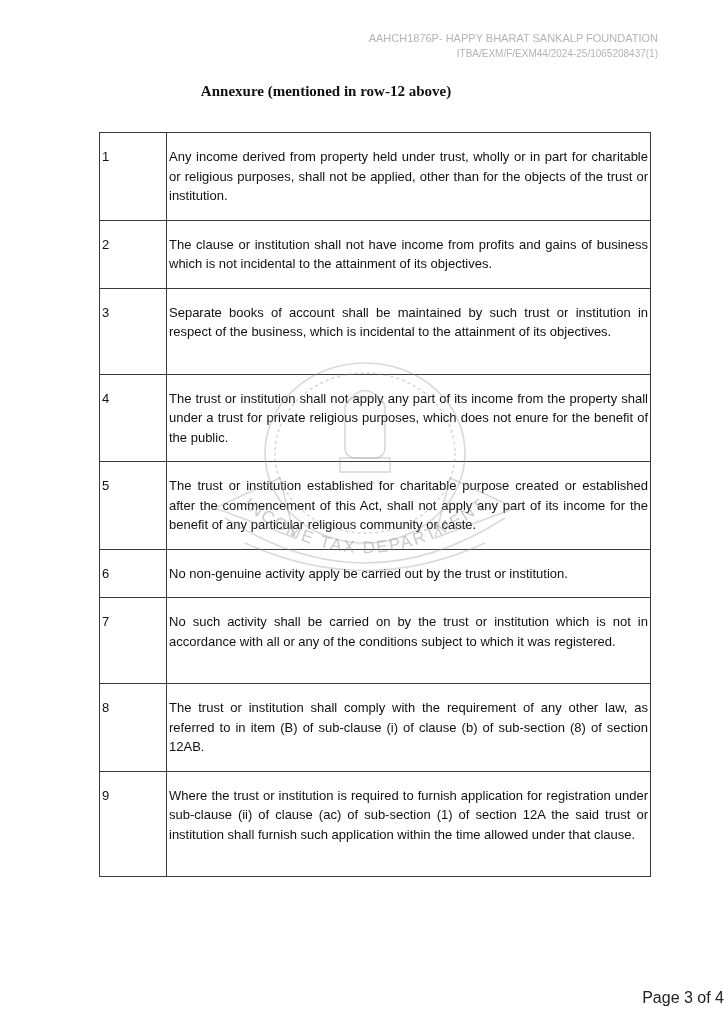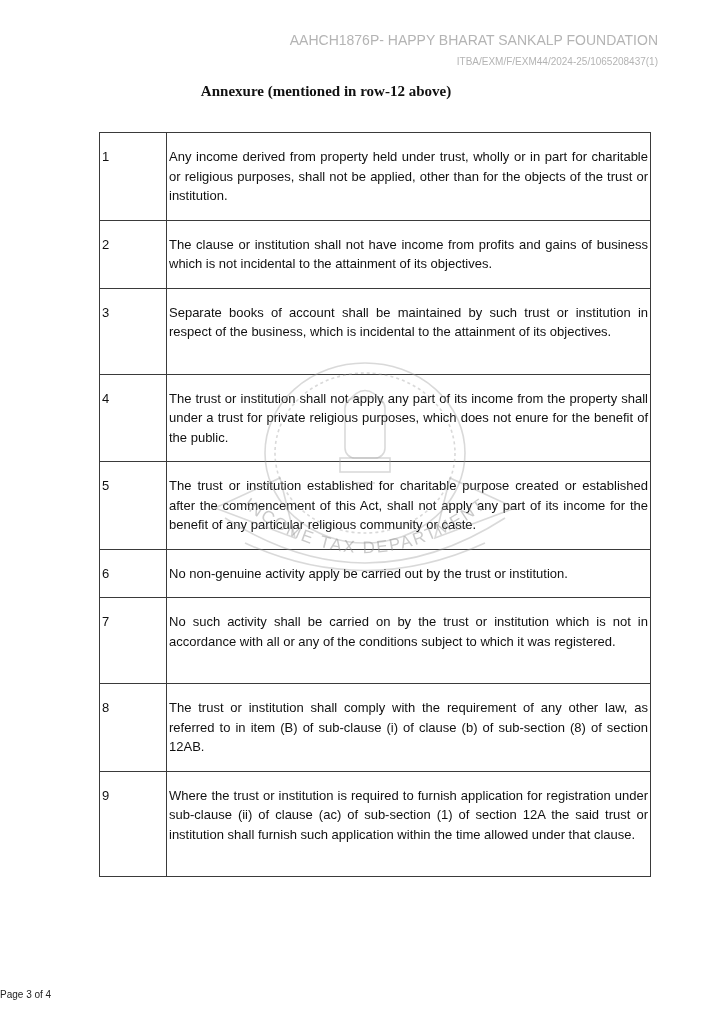--- a/index.html
+++ b/index.html
@@ -11,27 +11,27 @@
       width: 724px;
       height: 1024px;
       position: relative;
       overflow: hidden;
       font-family: "Liberation Sans", sans-serif;
       color: #111111;
     }
     .hdr {
       position: absolute;
       right: 66px;
-      font-size: 14px;
+      font-size: 11px;
       color: #b4b4b4;
       text-align: right;
       white-space: nowrap;
     }
     .hdr.l1 { top: 32px; }
-    .hdr.l2 { top: 56px; font-size: 10px; }
+    .hdr.l2 { top: 48px; font-size: 10px; }
     .title {
       position: absolute;
       top: 83px;
       left: 0;
       width: 652px;
       text-align: center;
       font-family: "Liberation Serif", serif;
       font-weight: bold;
       font-size: 15px;
       color: #111111;
@@ -67,22 +67,22 @@
     }
     table.annex td.txt {
       text-align: justify;
       padding-right: 2px;
     }
     .footer {
       position: absolute;
       top: 989px;
       left: 0;
       width: 724px;
-      text-align: left;
-      font-size: 10px;
+      text-align: right;
+      font-size: 16px;
       color: #222222;
     }
   </style>
 </head>
 <body>
 
 <div class="hdr l1">AAHCH1876P- HAPPY BHARAT SANKALP FOUNDATION</div>
 <div class="hdr l2">ITBA/EXM/F/EXM44/2024-25/1065208437(1)</div>
 
 <div class="title">Annexure (mentioned in row-12 above)</div>

